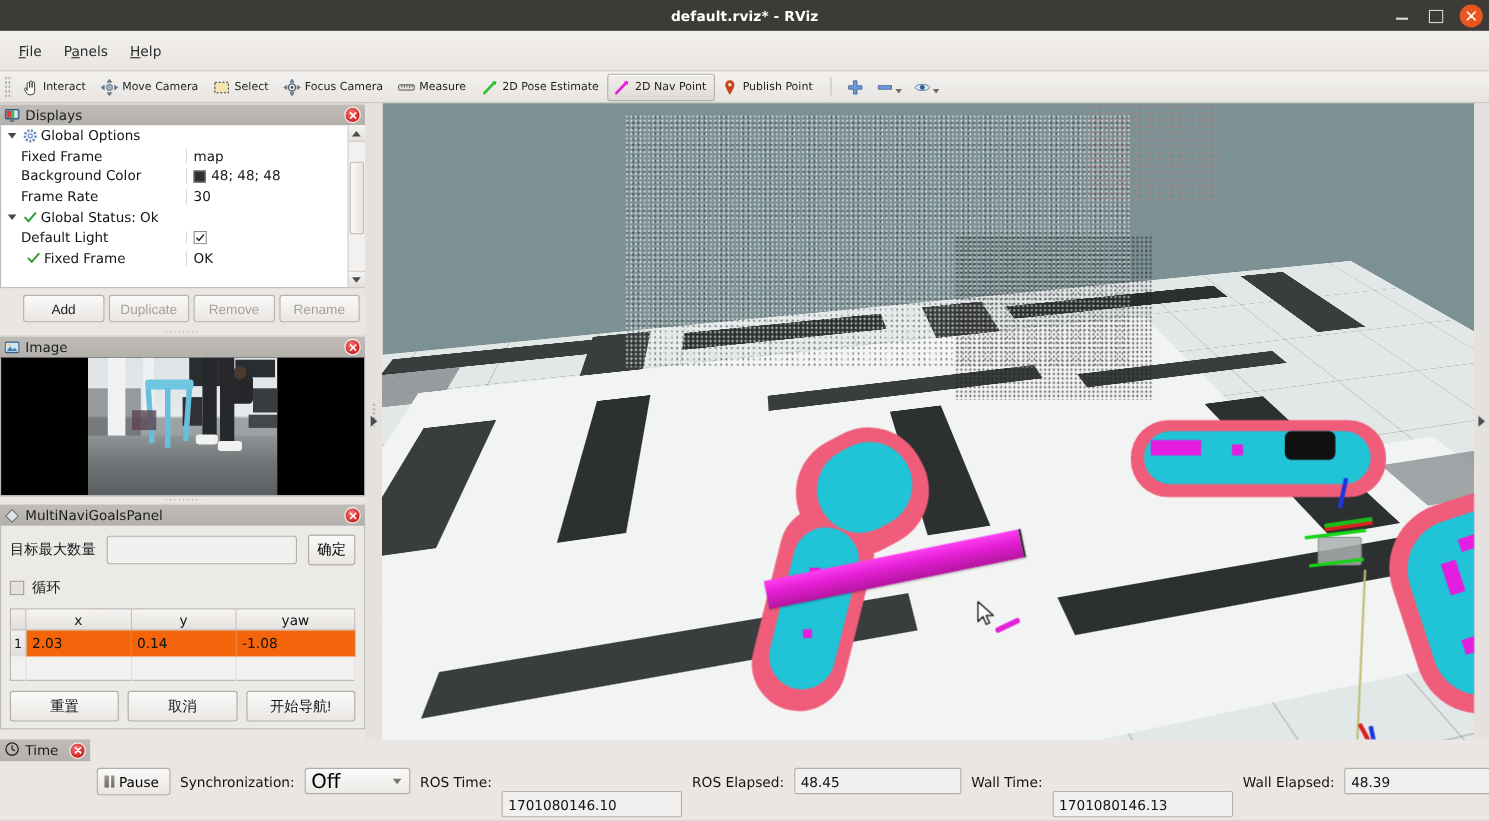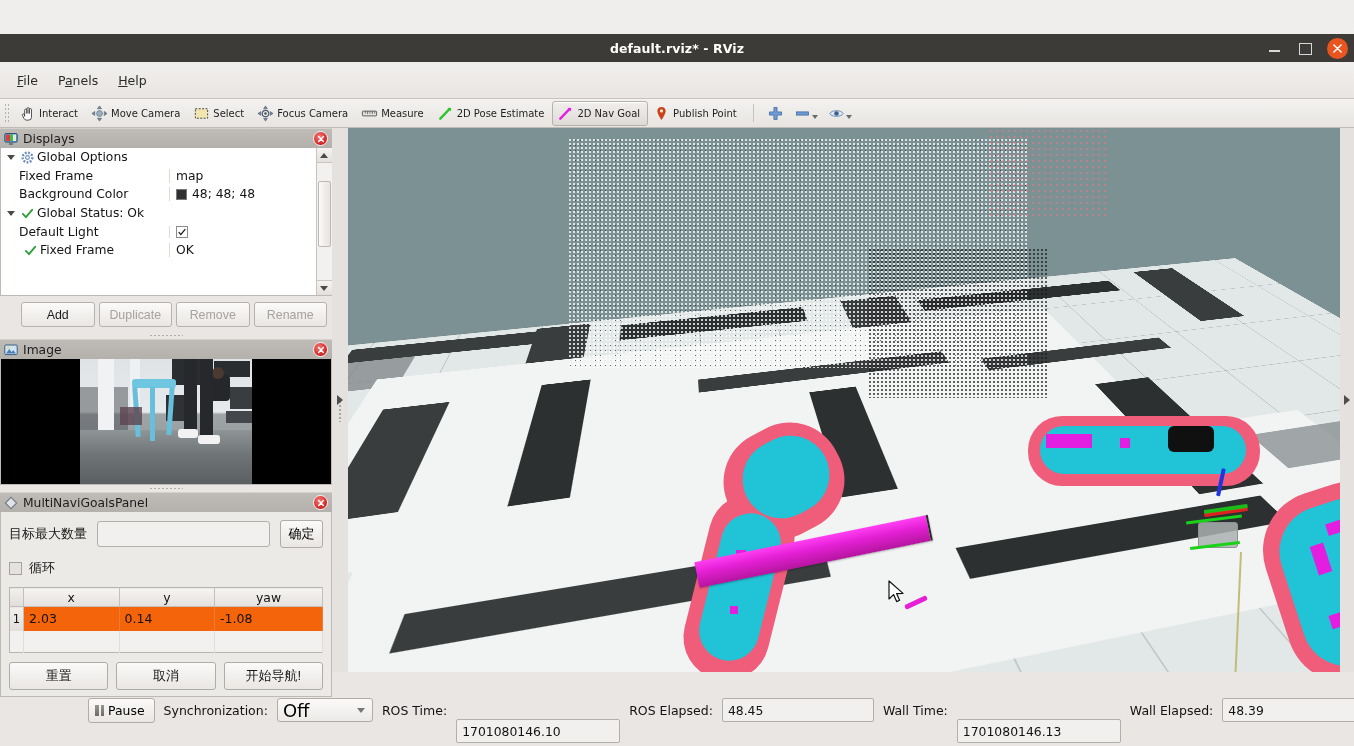--- a/index.html
+++ b/index.html
@@ -18,21 +18,21 @@
     background: linear-gradient(#f0eeec, #e4e1de);
   }
 
   
   .titlebar {
     height: 28px; min-height: 28px;
     background: #3c3b37;
     color: #ffffff;
     display: flex; align-items: center; justify-content: center;
     position: relative;
-    font-size: 12.5px; font-weight: bold; margin-top: 34px;
+    font-size: 12.5px; font-weight: bold;
   }
   .titlebar .title { letter-spacing: 0.1px; }
   .winbtns { position: absolute; right: 6px; top: 0; height: 28px; display: flex; align-items: center; gap: 14px; }
   .winbtn { width: 16px; height: 16px; position: relative; cursor: pointer; color: #e8e8e8; }
   .winbtn.min::after { content:""; position:absolute; left:2px; top:10px; width:11px; height:1.5px; background:#d8d8d8; }
   .winbtn.max::after { content:""; position:absolute; left:2px; top:3px; width:11px; height:10px; border:1.5px solid #d8d8d8; }
   .winbtn.close {
     width: 21px; height: 21px; border-radius: 50%;
     background: #e8551f;
     display:flex; align-items:center; justify-content:center;
@@ -360,21 +360,21 @@
       <span>2D Pose Estimate</span>
     </div>
 
     <div class="tbtn checked">
       <span class="tb-ico">
         <svg width="17" height="17" viewBox="0 0 18 18">
           <path d="M3.5 14.5 L13 4.5" stroke="#e61ee0" stroke-width="2.6" stroke-linecap="round"></path>
           <path d="M11 3 L15 3.2 L14.6 7 Z" fill="#e61ee0"></path>
         </svg>
       </span>
-      <span>2D Nav Goal</span>
+      <span>2D Nav Point</span>
     </div>
 
     <div class="tbtn">
       <span class="tb-ico">
         <svg width="17" height="17" viewBox="0 0 18 18">
           <path d="M9 2 a4.4 4.4 0 0 1 4.4 4.4 C13.4 9.6 9 16 9 16 S4.6 9.6 4.6 6.4 A4.4 4.4 0 0 1 9 2 Z" fill="#c8431c"></path>
           <circle cx="9" cy="6.3" r="1.7" fill="#f7e7c8"></circle>
         </svg>
       </span>
       <span>Publish Point</span>
@@ -457,20 +457,28 @@
             <div class="trow">
               <div class="tcol1 indent">
                   <span>Background Color</span>
                 </div>
               <div class="tcol2">
                 <span class="swatch"></span>
                 <span>48; 48; 48</span>
               </div>
             </div>
 
+            <div class="trow">
+              <div class="tcol1 indent">
+                  <span>Frame Rate</span>
+                </div>
+              <div class="tcol2">
+                  <span>30</span>
+                </div>
+            </div>
 
             <div class="trow">
               <div class="tcol1">
                 <span class="twist">
                     <i></i>
                   </span>
                 <span class="ticon">
                   <svg width="13" height="13" viewBox="0 0 14 14">
                       <path d="M2 7.4 L5.3 10.8 L12 3" stroke="#2f9e36" stroke-width="2" fill="none" stroke-linecap="round"></path>
                     </svg>

